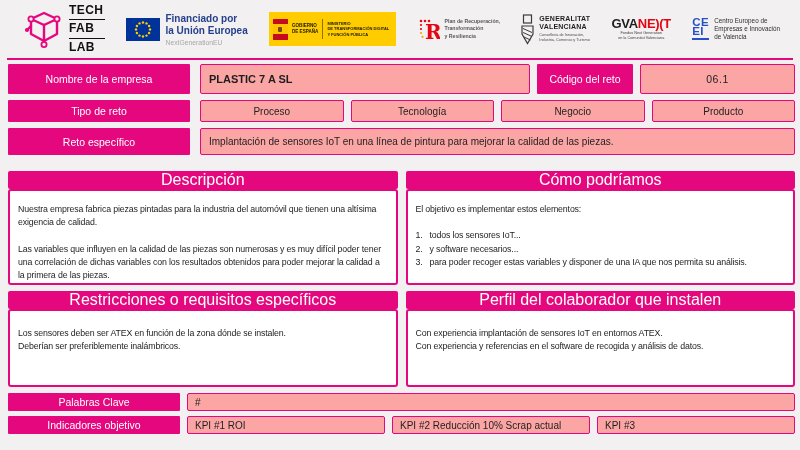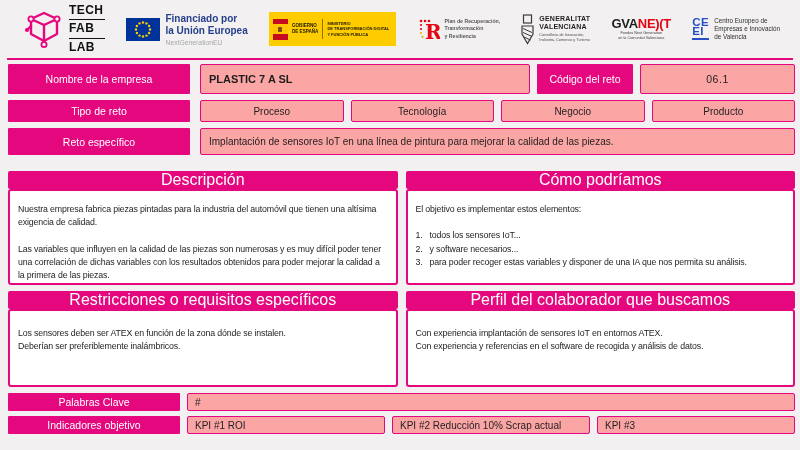--- a/index.html
+++ b/index.html
@@ -225,21 +225,21 @@
       </div>
       <div class="col">
         <div class="sec-header">Cómo podríamos</div>
         <div class="sec-box sec-box1">El objetivo es implementar estos elementos:
 
 1.&nbsp;&nbsp;&nbsp;todos los sensores IoT...
 2.&nbsp;&nbsp;&nbsp;y software necesarios...
 3.&nbsp;&nbsp;&nbsp;para poder recoger estas variables y disponer de una IA que nos permita su análisis.
 
 Y en función de esos resultados, poder gestionar predictivamente mantenimientos necesarios</div>
-        <div class="sec-header">Perfil del colaborador que buscamos</div>
+        <div class="sec-header">Perfil del colaborador que instalen</div>
         <div class="sec-box sec-box2">Con experiencia implantación de sensores IoT en entornos ATEX.
 Con experiencia y referencias en el software de recogida y análisis de datos.</div>
       </div>
     </div>
 
     <div class="row row-kw">
       <div class="plabel w-label-sm">Palabras Clave</div>
       <div class="wbox kw-value">#</div>
     </div>
 

